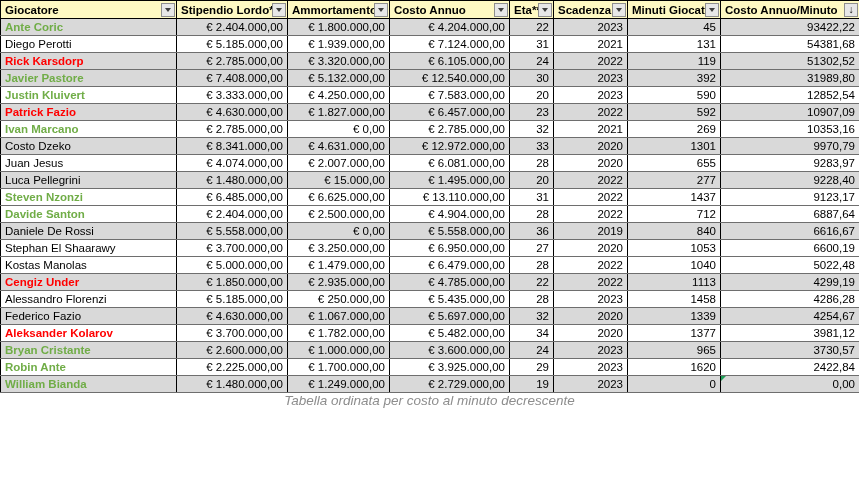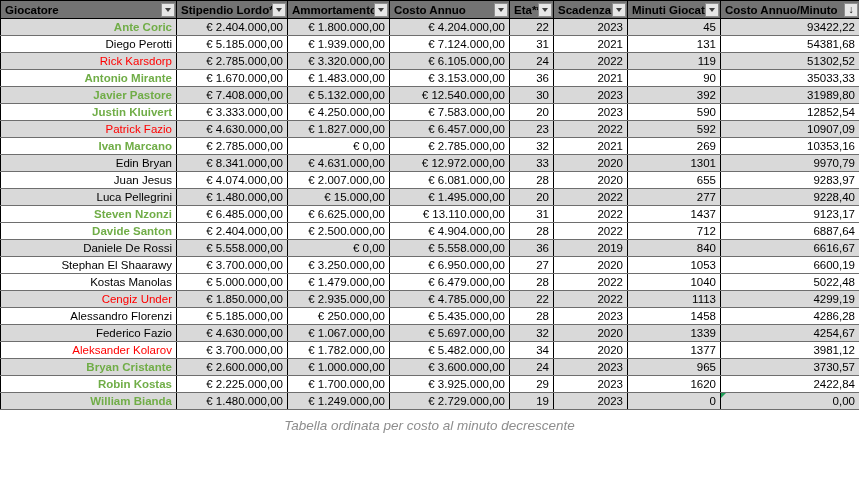--- a/index.html
+++ b/index.html
@@ -21,43 +21,43 @@
   th, td {
     box-sizing: border-box;
     height: 17px;
     padding: 0 4px;
     font-size: 11.5px;
     line-height: 16px;
     white-space: nowrap;
     overflow: hidden;
   }
   th {
-    background: #737373;
+    background: #fef9c3;
     color: #000;
     font-weight: bold;
     text-align: left;
     border: 1px solid #000;
     border-bottom: 1.5px solid #000;
     position: relative;
     padding-right: 17px;
     height: 18px;
     font-size: 11.5px;
   }
   td {
     border-left: 1px solid #000;
     border-right: 1px solid #000;
     border-bottom: 1px solid #6e6e6e;
     color: #000;
     position: relative;
   }
   tr.stripe td { background: var(--stripe, #d9d9d9); }
   td.num { text-align: right; }
-  td.name { text-align: right; }
+  td.name { text-align: left; }
   td.name.green { color: var(--green, #70AD47); font-weight: bold; }
-  td.name.red { color: var(--red, #FF0000); font-weight: normal; }
+  td.name.red { color: var(--red, #FF0000); font-weight: bold; }
   .fbtn {
     position: absolute;
     right: 1px;
     top: 50%;
     transform: translateY(-50%);
     width: 14px;
     height: 14px;
     background: #e7e7e7;
     border: 1px solid #8f8f8f;
     box-sizing: border-box;
@@ -93,21 +93,20 @@
     bottom: 0; right: 0;
     border-bottom: 5px solid #4472c4;
     border-left: 5px solid transparent;
   }
   .caption {
     width: 859px;
     text-align: center;
     font-style: italic;
     color: #8d8d8d;
     font-size: 13.5px;
-    margin-top: 8px;
     font-family: "Liberation Sans", sans-serif;
   }
 </style>
 </head>
 <body>
 
 <div class="sheet">
   <table class="grid">
     <colgroup>
       <col style="width:176px">
@@ -169,30 +168,20 @@
         <tr class="stripe">
           <td class="name red">Rick Karsdorp</td>
           <td class="num">€ 2.785.000,00</td>
           <td class="num">€ 3.320.000,00</td>
           <td class="num">€ 6.105.000,00</td>
           <td class="num">24</td>
           <td class="num">2022</td>
           <td class="num">119</td>
           <td class="num">51302,52</td>
         </tr>
-        <tr>
-          <td class="name green">Antonio Mirante</td>
-          <td class="num">€ 1.670.000,00</td>
-          <td class="num">€ 1.483.000,00</td>
-          <td class="num">€ 3.153.000,00</td>
-          <td class="num">36</td>
-          <td class="num">2021</td>
-          <td class="num">90</td>
-          <td class="num">35033,33</td>
-        </tr>
         <tr class="stripe">
           <td class="name green">Javier Pastore</td>
           <td class="num">€ 7.408.000,00</td>
           <td class="num">€ 5.132.000,00</td>
           <td class="num">€ 12.540.000,00</td>
           <td class="num">30</td>
           <td class="num">2023</td>
           <td class="num">392</td>
           <td class="num">31989,80</td>
         </tr>
@@ -220,21 +209,21 @@
           <td class="name green">Ivan Marcano</td>
           <td class="num">€ 2.785.000,00</td>
           <td class="num">€ 0,00</td>
           <td class="num">€ 2.785.000,00</td>
           <td class="num">32</td>
           <td class="num">2021</td>
           <td class="num">269</td>
           <td class="num">10353,16</td>
         </tr>
         <tr class="stripe">
-          <td class="name black">Edin Bryan</td>
+          <td class="name black">Costo Dzeko</td>
           <td class="num">€ 8.341.000,00</td>
           <td class="num">€ 4.631.000,00</td>
           <td class="num">€ 12.972.000,00</td>
           <td class="num">33</td>
           <td class="num">2020</td>
           <td class="num">1301</td>
           <td class="num">9970,79</td>
         </tr>
         <tr>
           <td class="name black">Juan Jesus</td>
@@ -350,21 +339,21 @@
           <td class="name green">Bryan Cristante</td>
           <td class="num">€ 2.600.000,00</td>
           <td class="num">€ 1.000.000,00</td>
           <td class="num">€ 3.600.000,00</td>
           <td class="num">24</td>
           <td class="num">2023</td>
           <td class="num">965</td>
           <td class="num">3730,57</td>
         </tr>
         <tr>
-          <td class="name green">Robin Kostas</td>
+          <td class="name green">Robin Ante</td>
           <td class="num">€ 2.225.000,00</td>
           <td class="num">€ 1.700.000,00</td>
           <td class="num">€ 3.925.000,00</td>
           <td class="num">29</td>
           <td class="num">2023</td>
           <td class="num">1620</td>
           <td class="num">2422,84</td>
         </tr>
         <tr class="stripe">
           <td class="name green">William Bianda</td>

